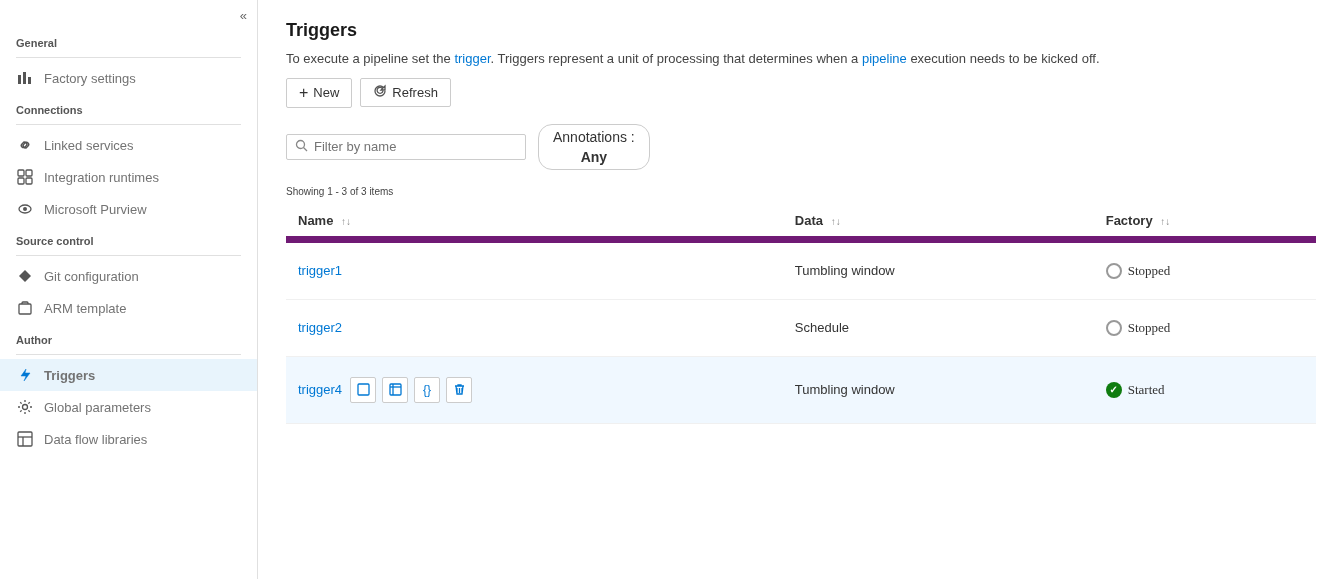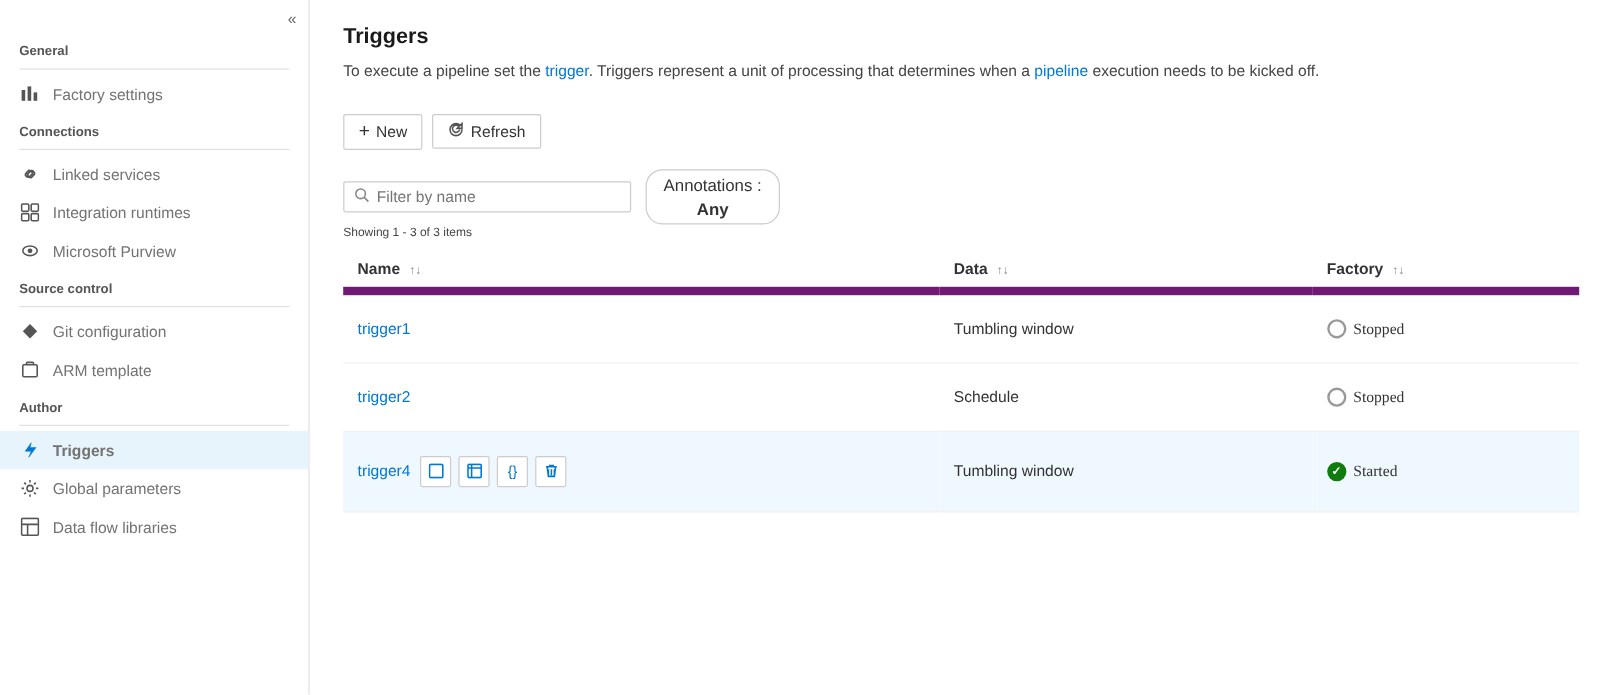--- a/index.html
+++ b/index.html
@@ -56,21 +56,21 @@
     }
     .page-title {
       font-size: 18px;
       font-weight: 600;
       margin-bottom: 8px;
       color: #1a1a1a;
     }
     .page-description {
       font-size: 13px;
       color: #444;
-      margin-bottom: 26px;
+      margin-bottom: 9px;
       max-width: 980px;
       line-height: 1.5;
     }
     .page-description .highlight { color: #0078d4; }
 
     .toolbar {
       display: flex;
       align-items: center;
       gap: 8px;
       margin-bottom: 16px;
@@ -85,21 +85,21 @@
       border-radius: 2px;
       cursor: pointer;
       font-size: 13px;
       color: #333;
     }
 
     .filter-row {
       display: flex;
       align-items: center;
       gap: 12px;
-      margin-bottom: 2px;
+      margin-bottom: 16px;
     }
     .filter-input-wrap {
       display: flex;
       align-items: center;
       border: 1px solid #ccc;
       border-radius: 2px;
       padding: 4px 8px;
       width: 240px;
       gap: 6px;
       background: #fff;

